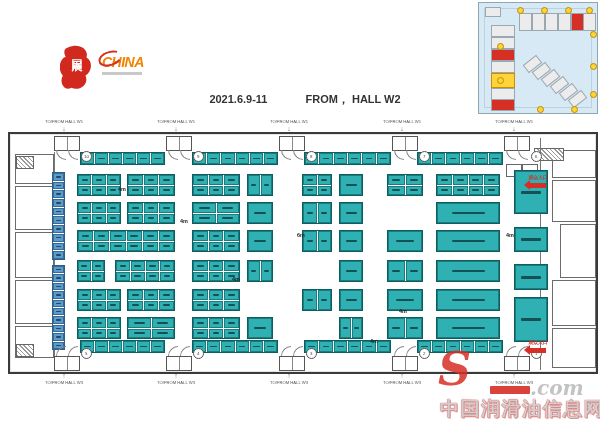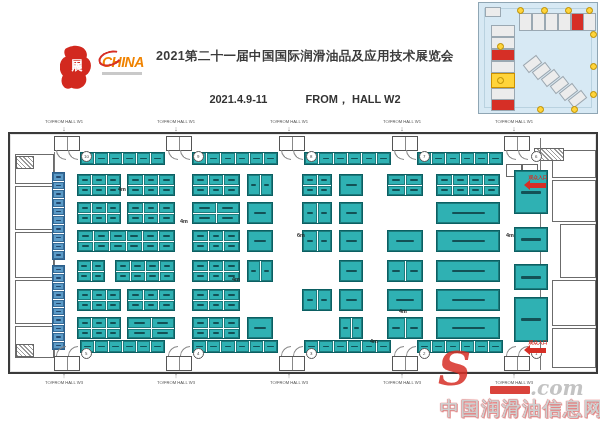--- a/index.html
+++ b/index.html
@@ -96,24 +96,23 @@
 
   <div class="logo">
     <svg class="seal" viewBox="0 0 36 50">
       <path d="M9 3 C20 -2 31 5 28 14 C35 18 34 29 27 33 C31 42 21 50 12 46 C4 50 -1 40 3 33 C-3 26 0 15 6 13 C3 7 5 4 9 3 Z" fill="#d2291f"></path>
     </svg>
     <span class="seal-text">国展</span>
     <span class="brand">CHINA</span>
     <span class="brand-bar"></span>
   </div>
   <div class="titles">
-    <div class="title-cn">2021第二十一届中国国际润滑油品及应用技术展览会</div>
   </div>
   <div class="date-line">
-    <span>2021.4.9-11</span><span class="gap"></span><span>FROM，  HALL W2</span>
+    <span>2021.6.9-11</span><span class="gap"></span><span>FROM，  HALL W2</span>
   </div>
 
   <div class="inset">
     <div class="road"></div>
   <div class="ihall " style="left: 12px; top: 22px; width: 22px; height: 10px;"></div>
       <div class="ihall " style="left: 12px; top: 34px; width: 22px; height: 10px;"></div>
       <div class="ihall red" style="left: 12px; top: 46px; width: 22px; height: 10px;"></div>
       <div class="ihall " style="left: 12px; top: 58px; width: 22px; height: 10px;"></div>
       <div class="ihall yellow" style="left: 12px; top: 70px; width: 22px; height: 13px;"></div>
       <div class="ihall " style="left: 12px; top: 85px; width: 22px; height: 10px;"></div>

